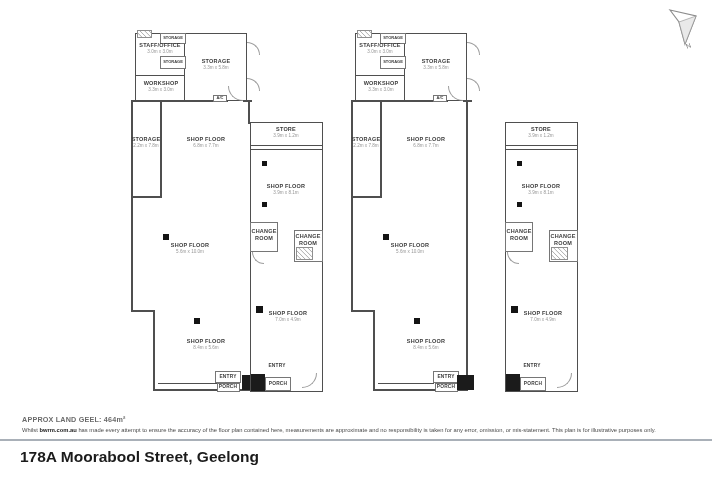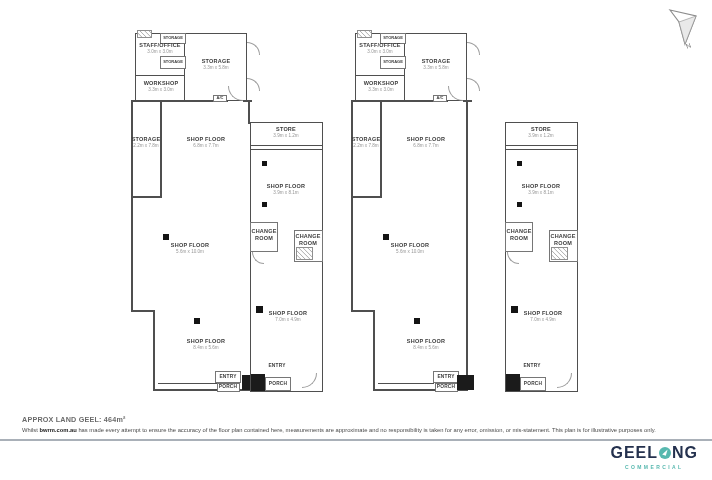--- a/index.html
+++ b/index.html
@@ -273,27 +273,16 @@
     <svg width="44" height="44" viewBox="0 0 44 44">
       <path d="M6 2 L32 8 L21 36 L15 14 Z" fill="#ffffff" stroke="#8d8d8d" stroke-width="1.2"></path>
       <path d="M15 14 L21 36 L32 8 Z" fill="#e9e9e9" stroke="#8d8d8d" stroke-width="0.6"></path>
     </svg>
     <span class="n-label">N</span>
   </div>
 
   <div class="footer-land">APPROX LAND GEEL: 464m²</div>
   <div class="footer-disc"><span>Whilst </span><b>bwrm.com.au</b><span> has made every attempt to ensure the accuracy of the floor plan contained here, measurements are approximate and no responsibility is taken for any error, omission, or mis-statement. This plan is for illustrative purposes only.</span></div>
   <div class="divider"></div>
-
-  <div class="logo">
-    <div class="logo-line">
-      <span>GEEL</span>
-        <span class="logo-o">
-          <svg width="12" height="12" viewBox="0 0 12 12">
-            <path d="M3.2 7.6 L8.6 2.6 L6.8 8.8 Z" fill="#ffffff"></path>
-          </svg>
-        </span>
-        <span>NG</span>
-    </div>
-    <div class="logo-sub">COMMERCIAL</div>
-  </div>
+  <div class="address">178A Moorabool Street, Geelong</div>
+
 
 </div>
 
 </body></html>

